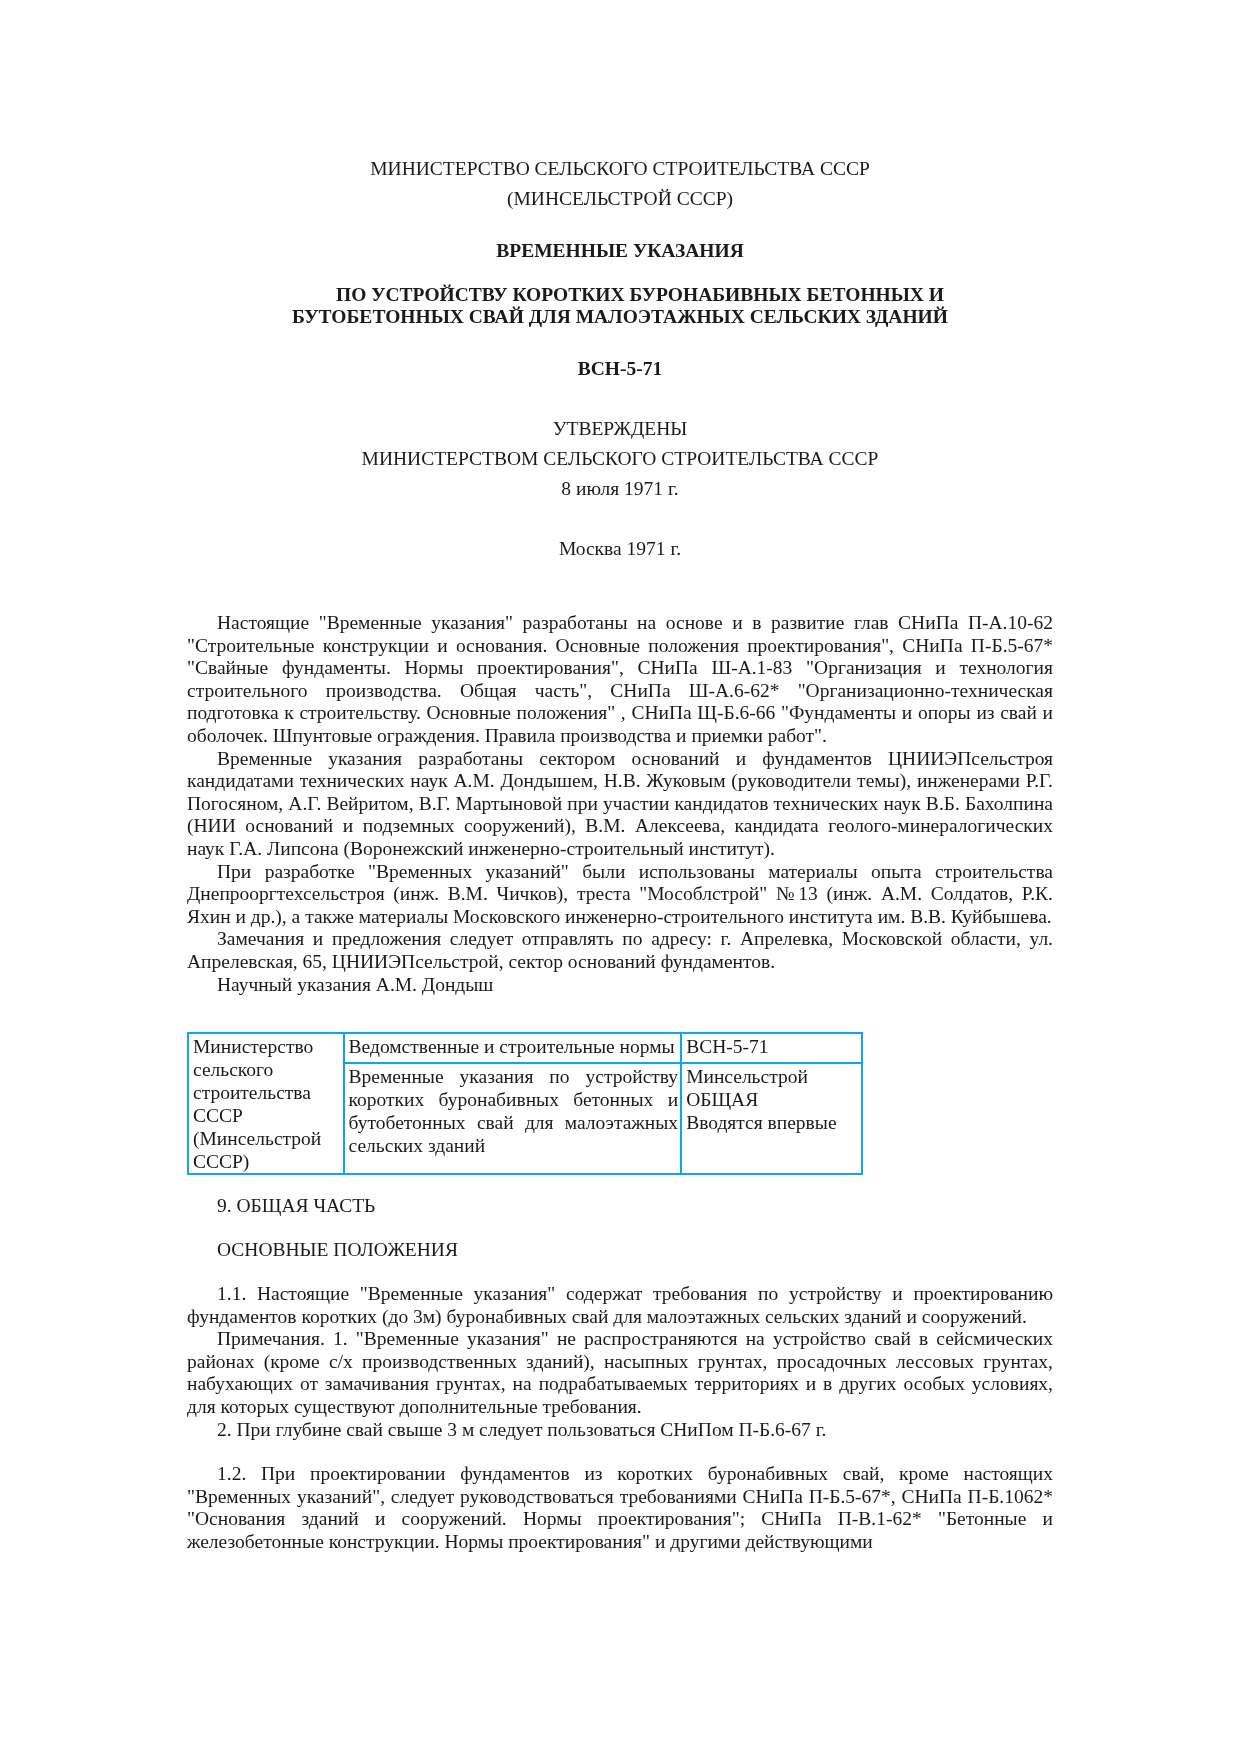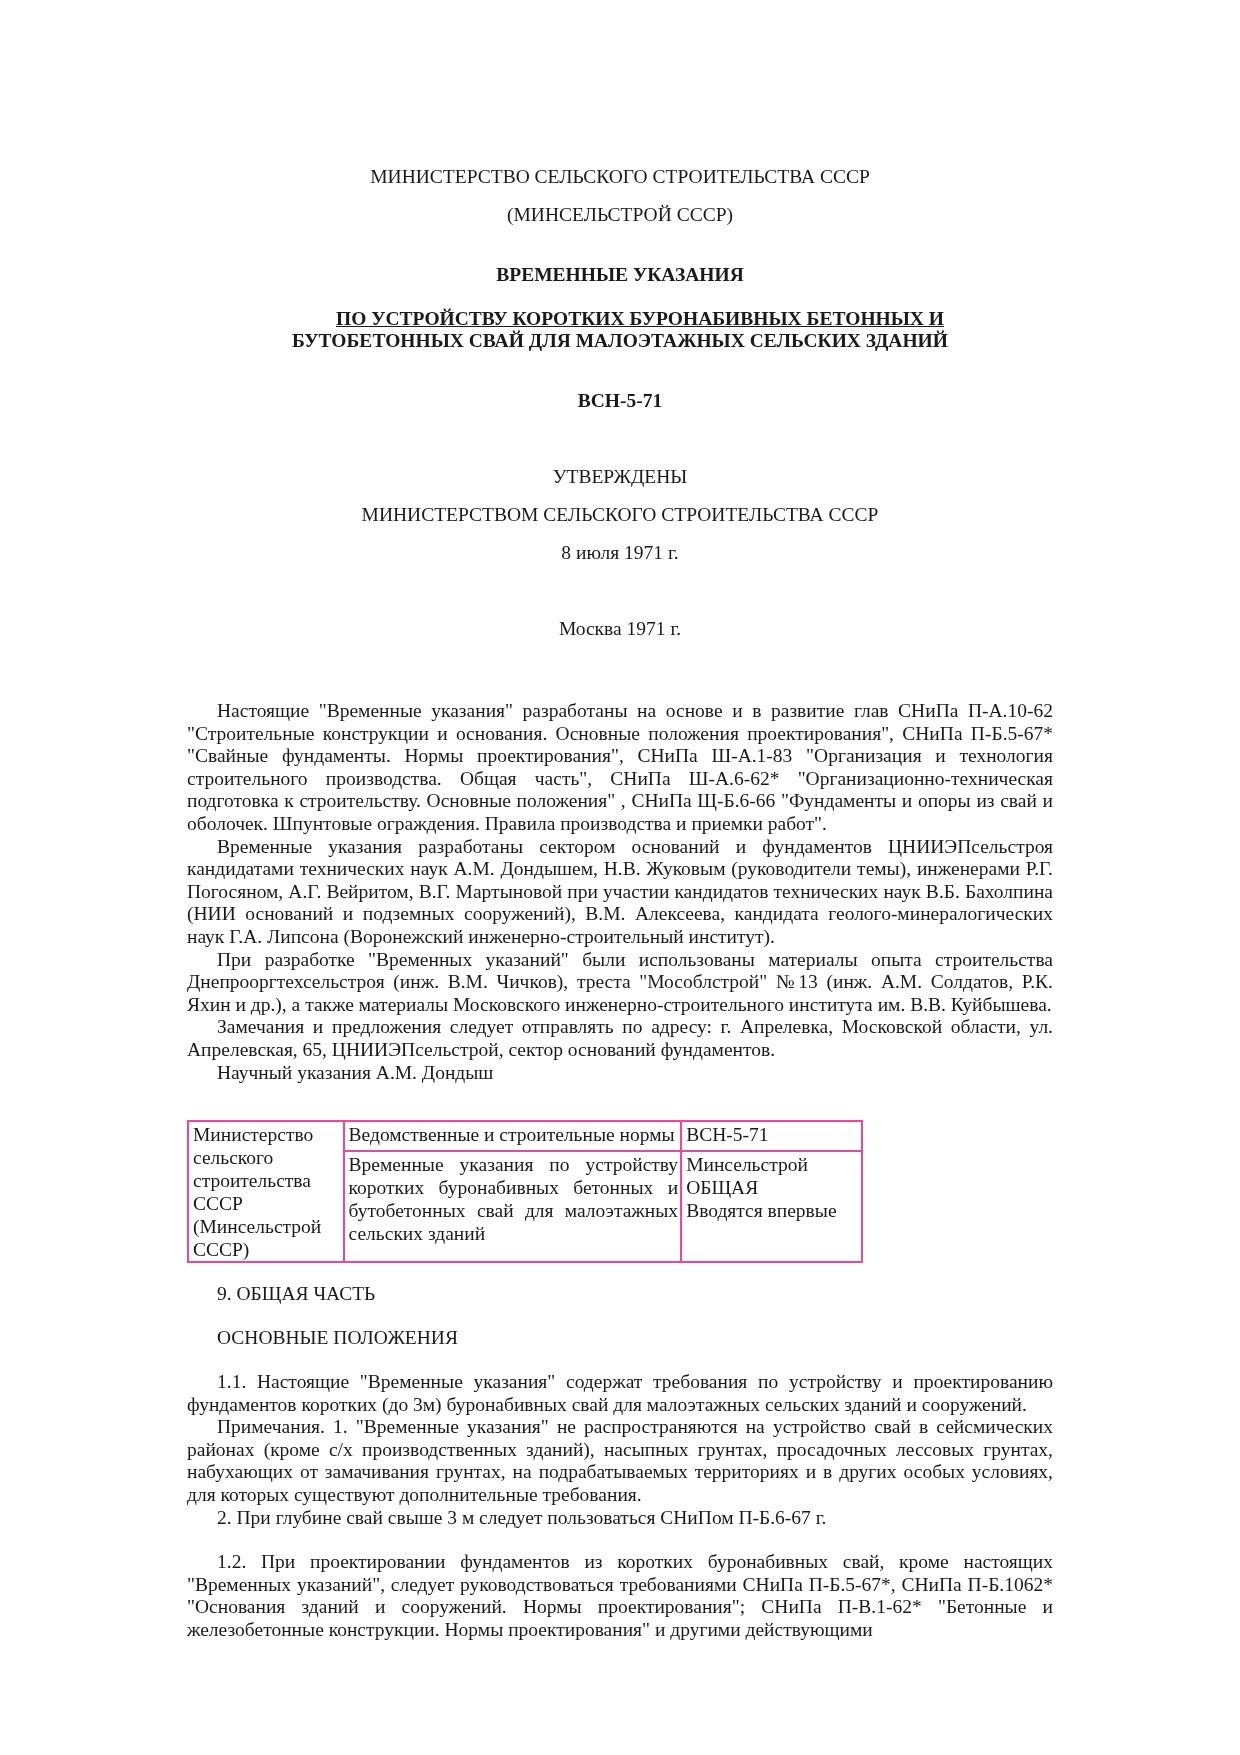--- a/index.html
+++ b/index.html
@@ -20,24 +20,24 @@
       left: 187px;
       top: 150px;
       width: 866px;
     }
     .center {
       text-align: center;
       font-size: 19.5px;
       line-height: 22px;
     }
     .bold { font-weight: bold; }
-    .hdr1 { margin: 16px; }
+    .hdr1 { margin: 8px; }
     .hdr-gap-a { height: 22px; }
     .title-main { margin: 0; }
-    .subtitle { margin: 0; padding-left: 40px; text-decoration: underline; }
+    .subtitle { margin: 0; padding-left: 40px; }
     .subtitle2 { margin: 0; }
     .para {
       font-size: 19.5px;
       line-height: 22.6px;
       text-align: justify;
       text-indent: 30px;
       margin: 0;
     }
     .heading-plain {
       font-size: 19.5px;
@@ -46,21 +46,21 @@
       padding-left: 30px;
     }
     table.doc-table {
       border-collapse: collapse;
       font-size: 19.5px;
       line-height: 23px;
       margin-top: 24px;
       width: 676px;
     }
     table.doc-table td {
-      border: 2px solid #ec4899;
+      border: 2px solid #0ea5e9;
       vertical-align: top;
       padding: 1px 2px 0 4px;
     }
     .col1 { width: 148px; }
     .col2 { width: 334px; text-align: justify; }
     .col3 { width: 174px; }
   </style>
 </head>
 <body>
 

